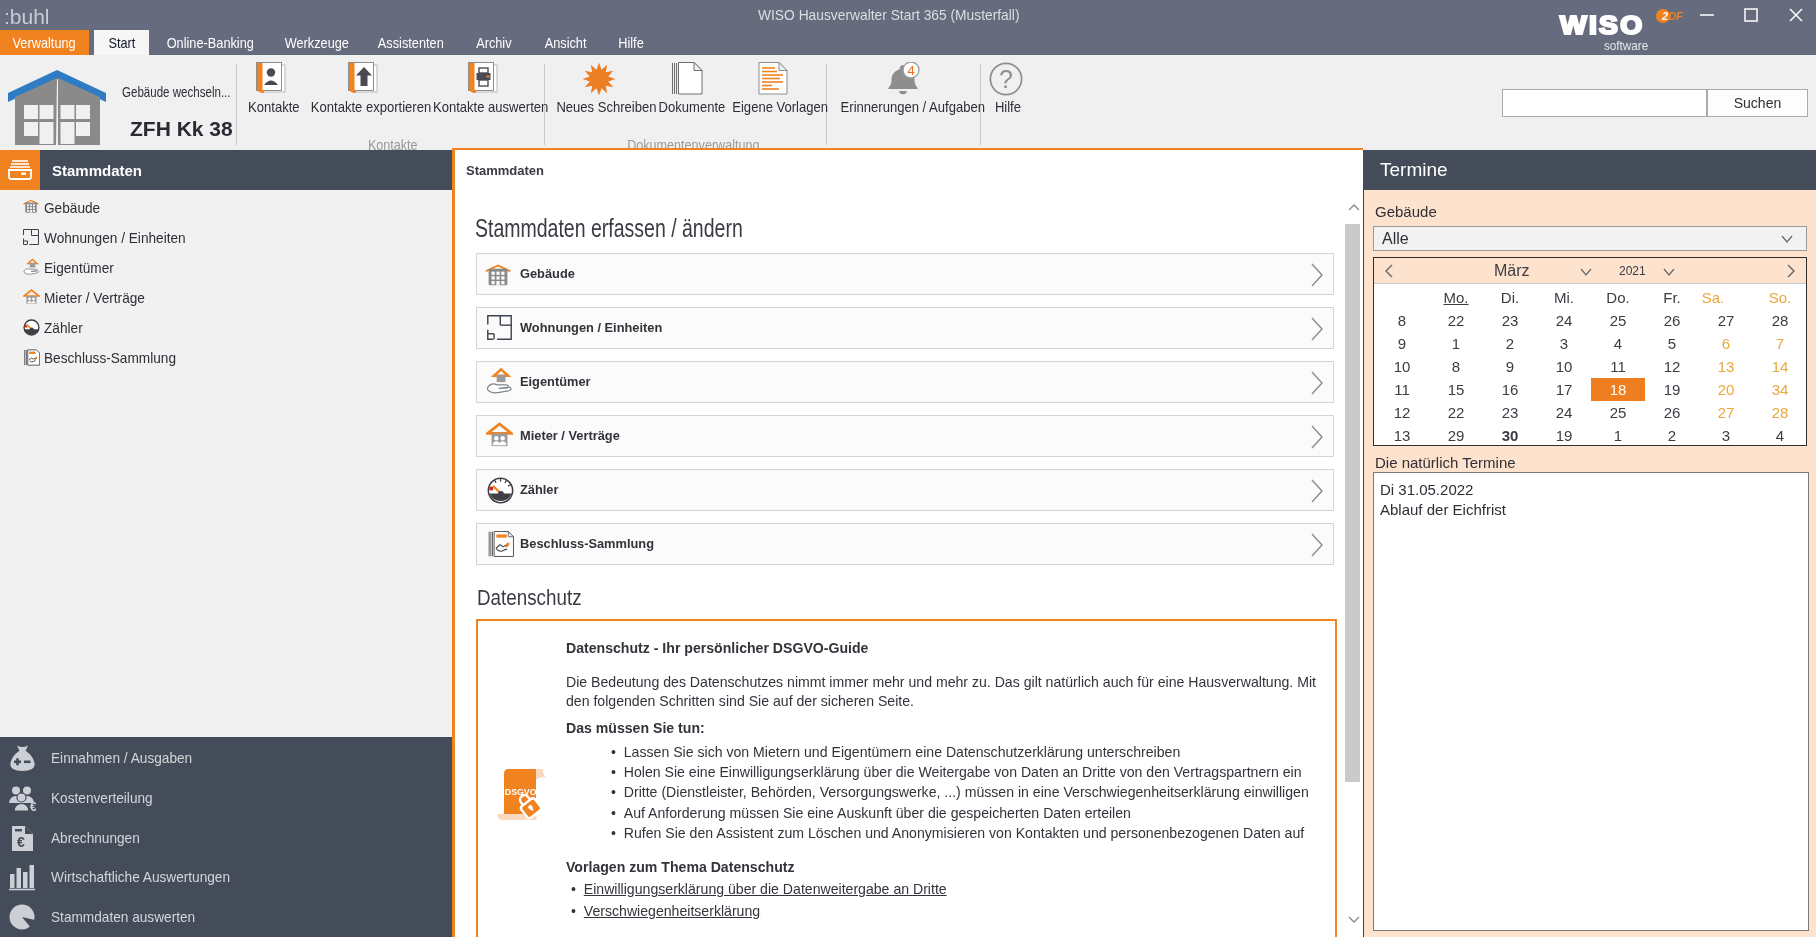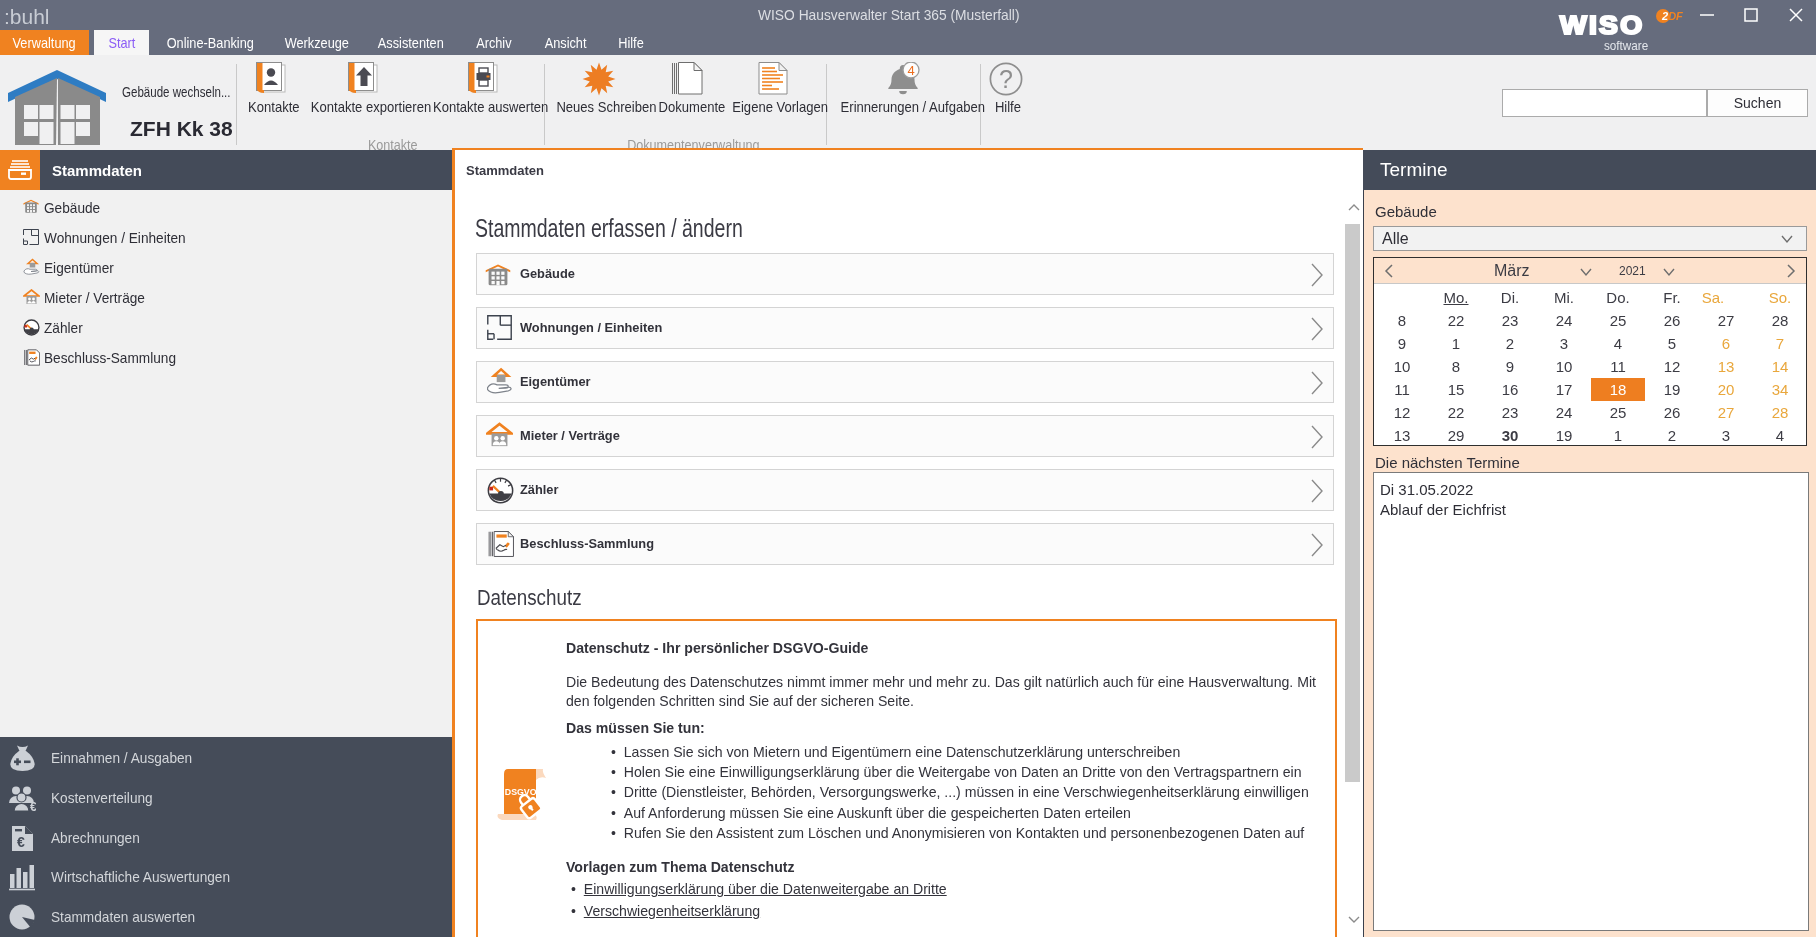--- a/index.html
+++ b/index.html
@@ -8,21 +8,21 @@
   body { font-family:"Liberation Sans", sans-serif; position:relative; background:#ffffff; }
   .abs { position:absolute; }
   
   #topband { left:0; top:0; width:1816px; height:55px; background:#666c7d; }
   #buhl { left:4px; top:5px; font-size:21px; color:#c8ccd4; letter-spacing:0px; }
   #wintitle { left:758px; top:6px; font-size:15px; color:#dcdee3; white-space:nowrap; transform-origin:0 0; transform:scaleX(0.92); }
   
   .tab { top:30px; height:25px; line-height:25px; text-align:center; font-size:15px; color:#ffffff; }
   .tab span { display:inline-block; transform:scaleX(0.85); }
   #tab-verw { left:0; width:89px; background:#f08220; }
-  #tab-start { left:94px; width:55px; background:#f6f6f6; color:#8b5cf6; }
+  #tab-start { left:94px; width:55px; background:#f6f6f6; color:#0f172a; }
   
   #ribbon { left:0; top:55px; width:1816px; height:95px; background:#f0f0f1; }
   .vsep { position:absolute; top:9px; width:1px; height:81px; background:#c9c9c9; }
   .riblabel { position:absolute; top:43px; font-size:15px; color:#2e2e36; white-space:nowrap; transform:scaleX(0.87) translateX(-50%); }
   .grplabel { position:absolute; top:82px; font-size:14px; color:#9a9a9a; transform:scaleX(0.9) translateX(-50%); }
   .ribicon { position:absolute; top:7px; }
   
   #side-head-orange { left:0; top:150px; width:40px; height:40px; background:#f08220; }
   #side-head-dark { left:40px; top:150px; width:412px; height:40px; background:#444b59; color:#fff; font-size:15px; font-weight:bold; line-height:42px; padding-left:12px; }
   #side-items { left:0; top:190px; width:452px; height:547px; background:#f1f1f1; }
@@ -534,14 +534,14 @@
       <div class="calcell" style="left:1px; top:166px;">13</div>
       <div class="calcell" style="left:55px; top:166px; ">29</div>
       <div class="calcell" style="left:109px; top:166px;font-weight:bold; ">30</div>
       <div class="calcell" style="left:163px; top:166px; ">19</div>
       <div class="calcell" style="left:217px; top:166px; ">1</div>
       <div class="calcell" style="left:271px; top:166px; ">2</div>
       <div class="calcell" style="left:325px; top:166px; ">3</div>
       <div class="calcell" style="left:379px; top:166px; ">4</div>
     </div>
 </div>
-<div class="abs rlabel" style="left:1375px; top:454px;">Die nächsten Termine</div>
+<div class="abs rlabel" style="left:1375px; top:454px;">Die natürlich Termine</div>
 <div class="abs" id="r-list">Di 31.05.2022<br>Ablauf der Eichfrist</div>
 
 </body></html>

